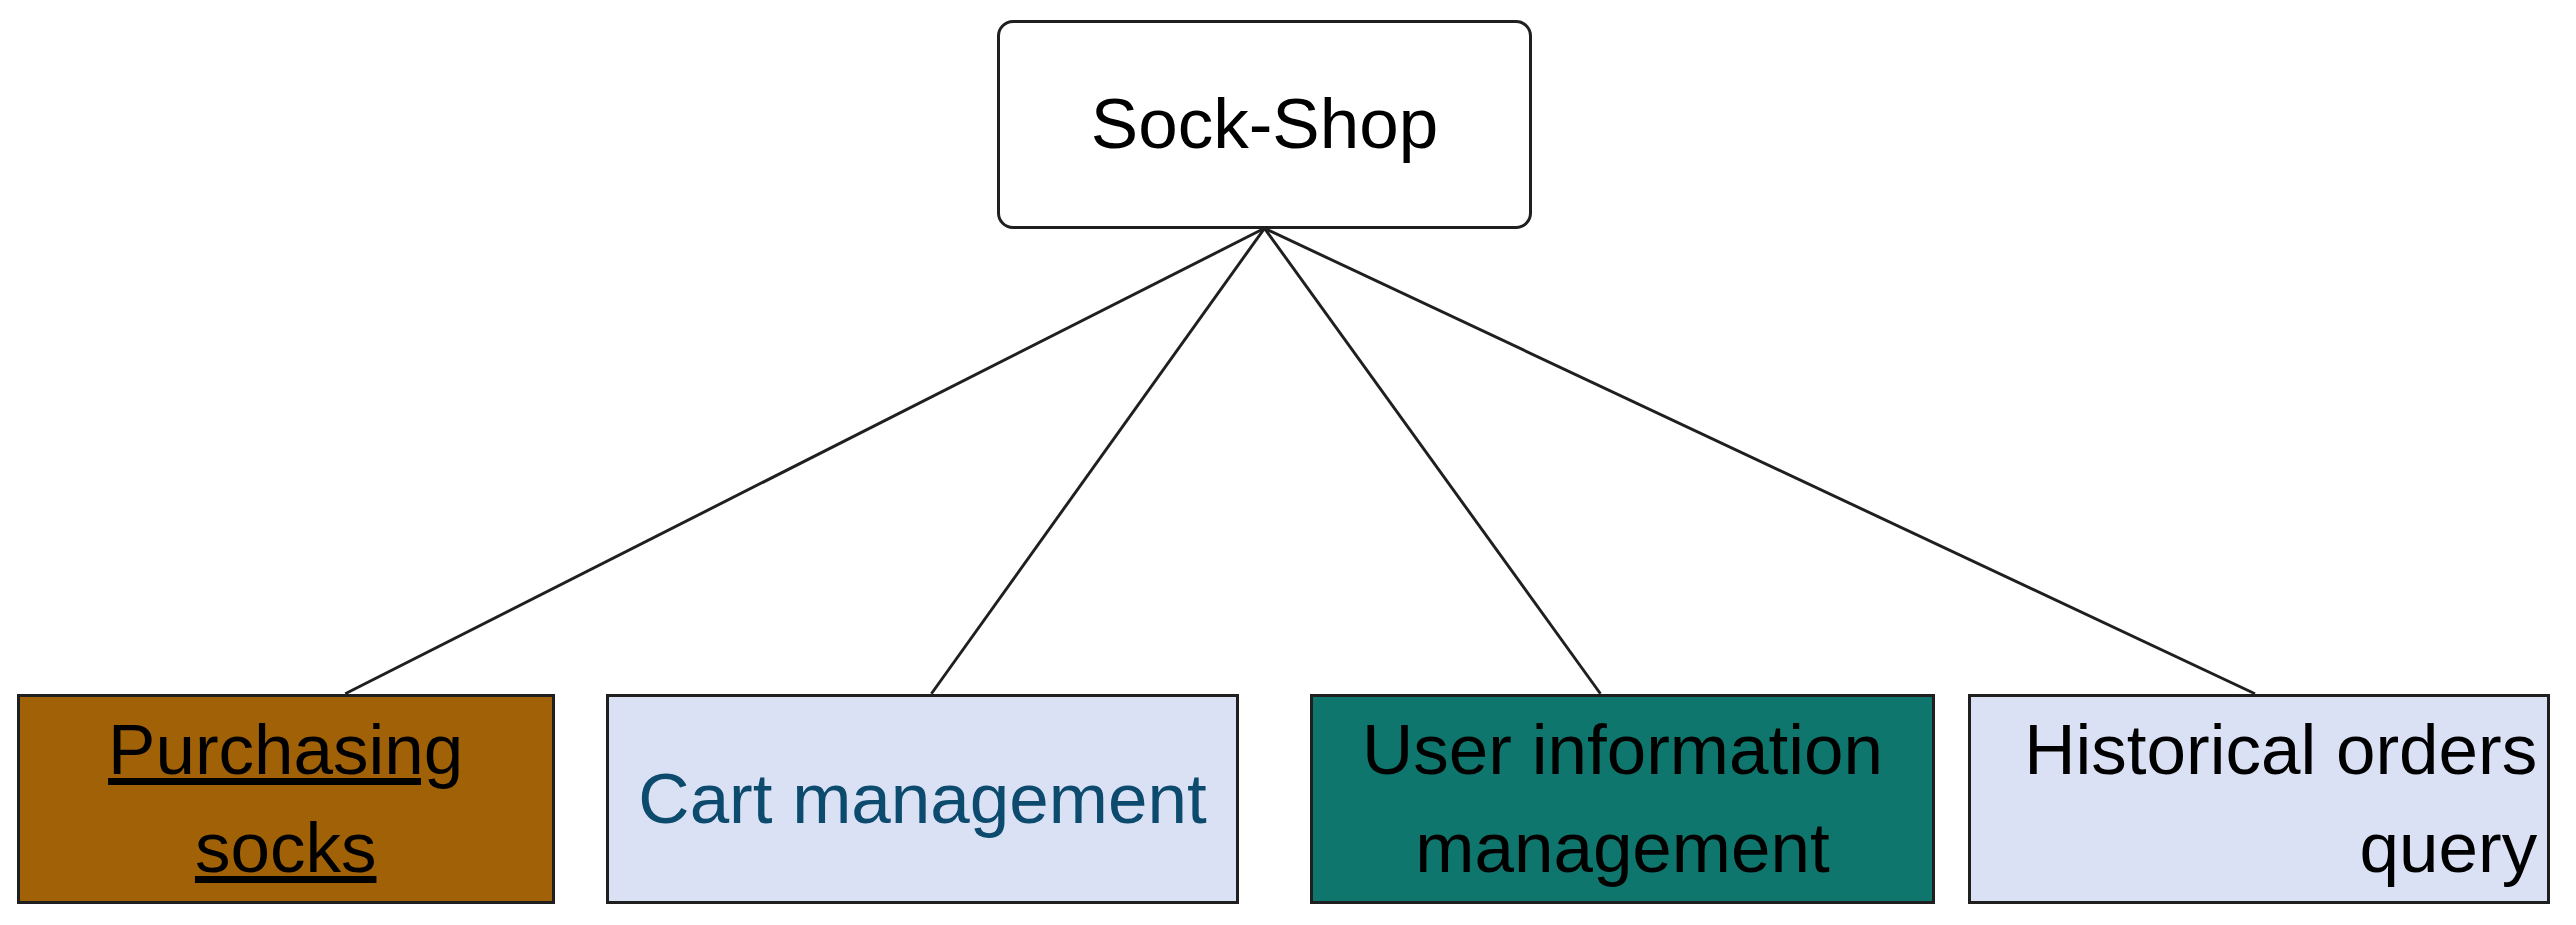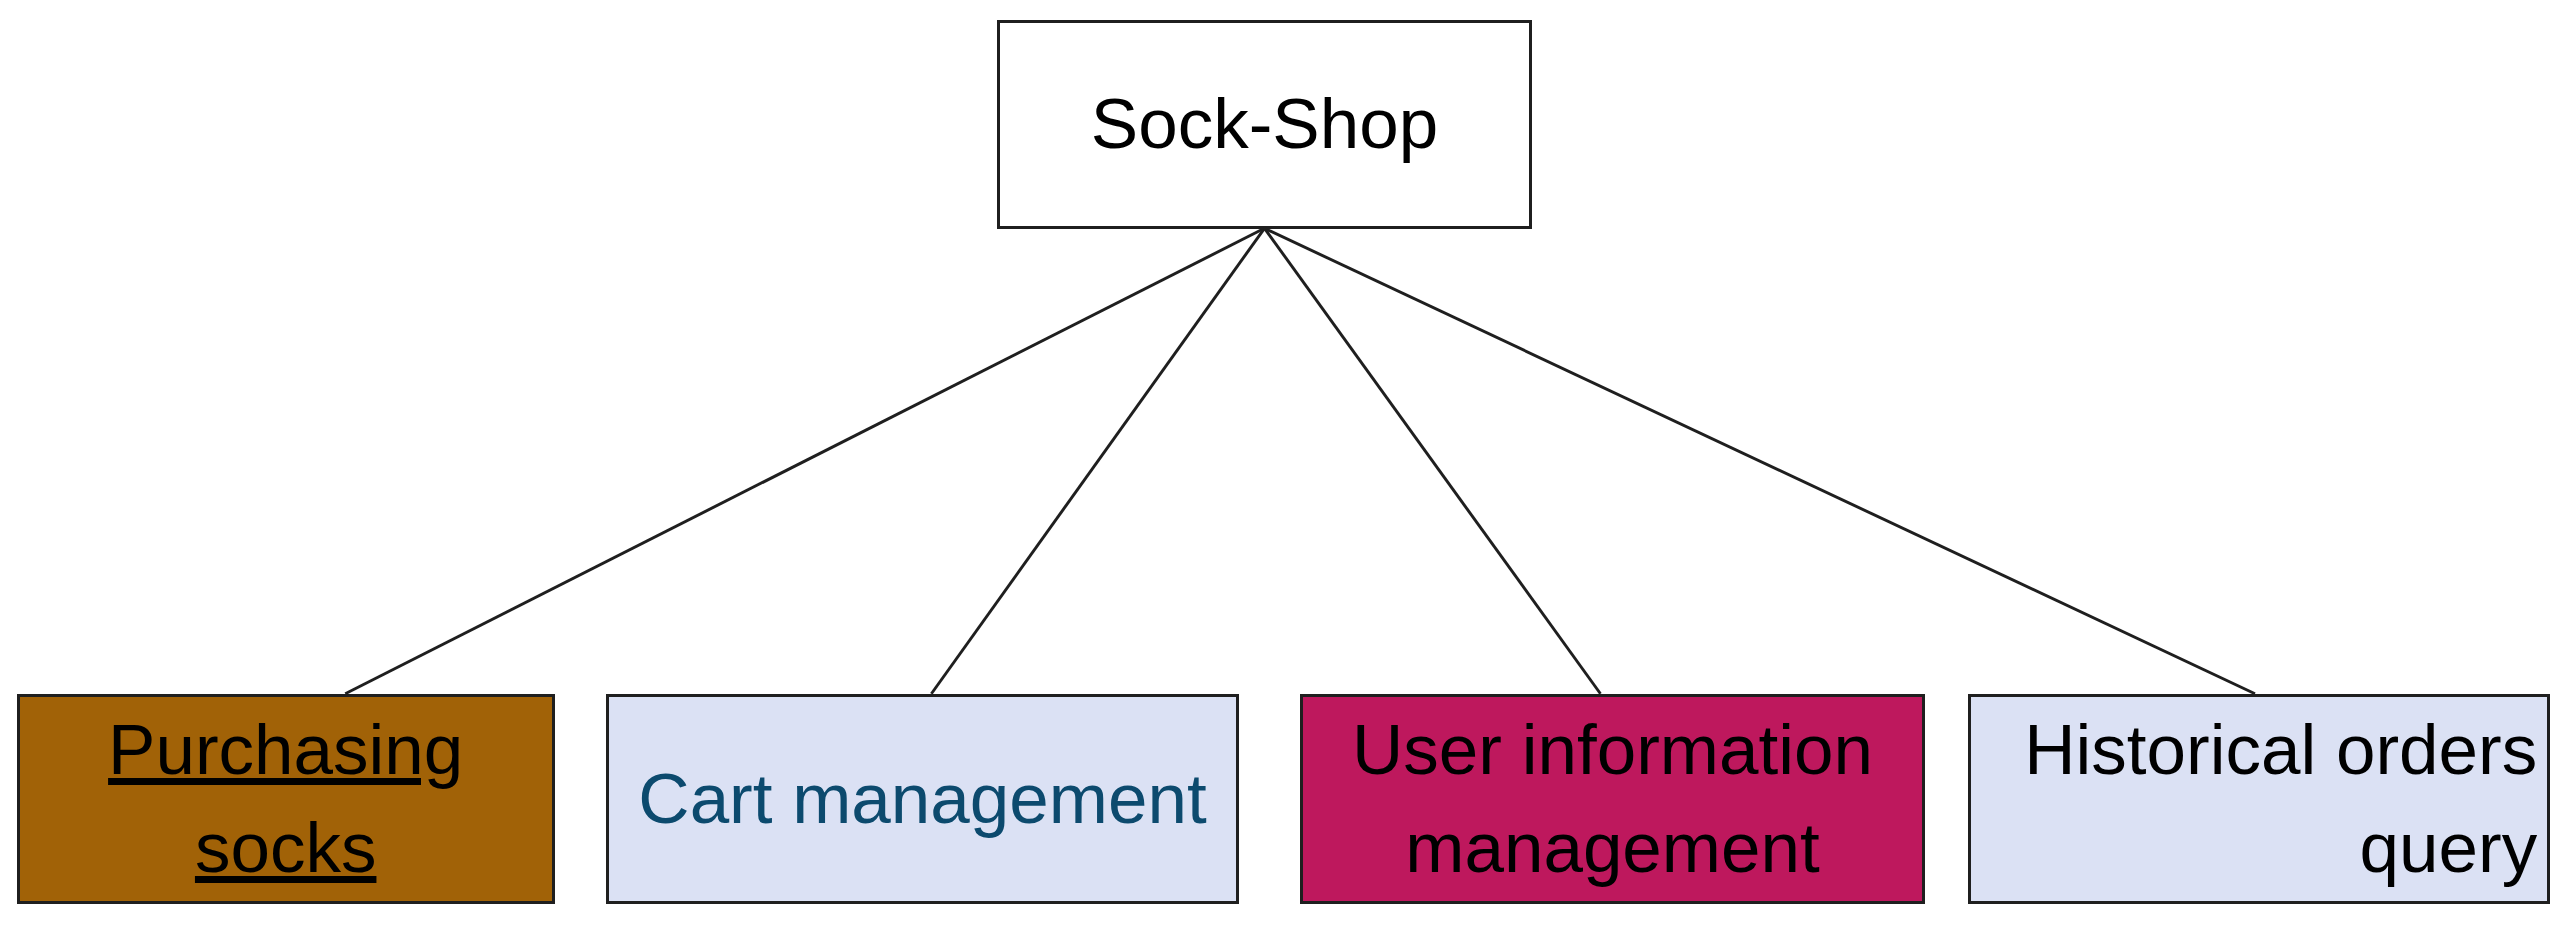--- a/index.html
+++ b/index.html
@@ -23,21 +23,21 @@
     display: flex;
     align-items: center;
     justify-content: center;
     text-align: center;
     border: 3.9px solid #1f1f1f;
     color: #000000;
     font-size: 71px;
     line-height: 98px;
     padding: 0 9.8px;
   }
-  .node.root  { background: #ffffff; left: 997px; top: 19.6px;  width: 535px; height: 209px; }
+  .node.root  { background: #ffffff; left: 997px; top: 19.6px;  width: 535px; height: 209px; border-radius: 16px; }
   .node.c0    { left: 16.7px;   top: 694px; width: 538px; height: 210px; }
   .node.c1    { left: 606px;  top: 694px; width: 633px; height: 210px; }
   .node.c2    { left: 1300px; top: 694px; width: 625px; height: 210px; }
   .node.c3    { left: 1968px; top: 694px; width: 582px; height: 210px; }
 </style>
 </head>
 <body>
 
 <div class="canvas" style="background: rgb(255, 255, 255);">
 
@@ -53,21 +53,21 @@
   </div>
 
   <div class="node child c0" style="border-color: rgb(31, 31, 31); color: rgb(0, 0, 0); background: #a16207; text-decoration: underline;">
     <span>Purchasing socks</span>
   </div>
 
   <div class="node child c1" style="border-color: rgb(31, 31, 31); color: #0c4a6e; background: rgb(219, 225, 244);">
     <span>Cart management</span>
   </div>
 
-  <div class="node child c2" style="border-color: rgb(31, 31, 31); color: rgb(0, 0, 0); background: #be185d;">
+  <div class="node child c2" style="border-color: rgb(31, 31, 31); color: rgb(0, 0, 0); background: #0f766e; margin-left: 10px;">
     <span>User information management</span>
   </div>
 
   <div class="node child c3" style="border-color: rgb(31, 31, 31); color: rgb(0, 0, 0); background: rgb(219, 225, 244); text-align: right;">
     <span>Historical orders query</span>
   </div>
 
 </div>
 
 

